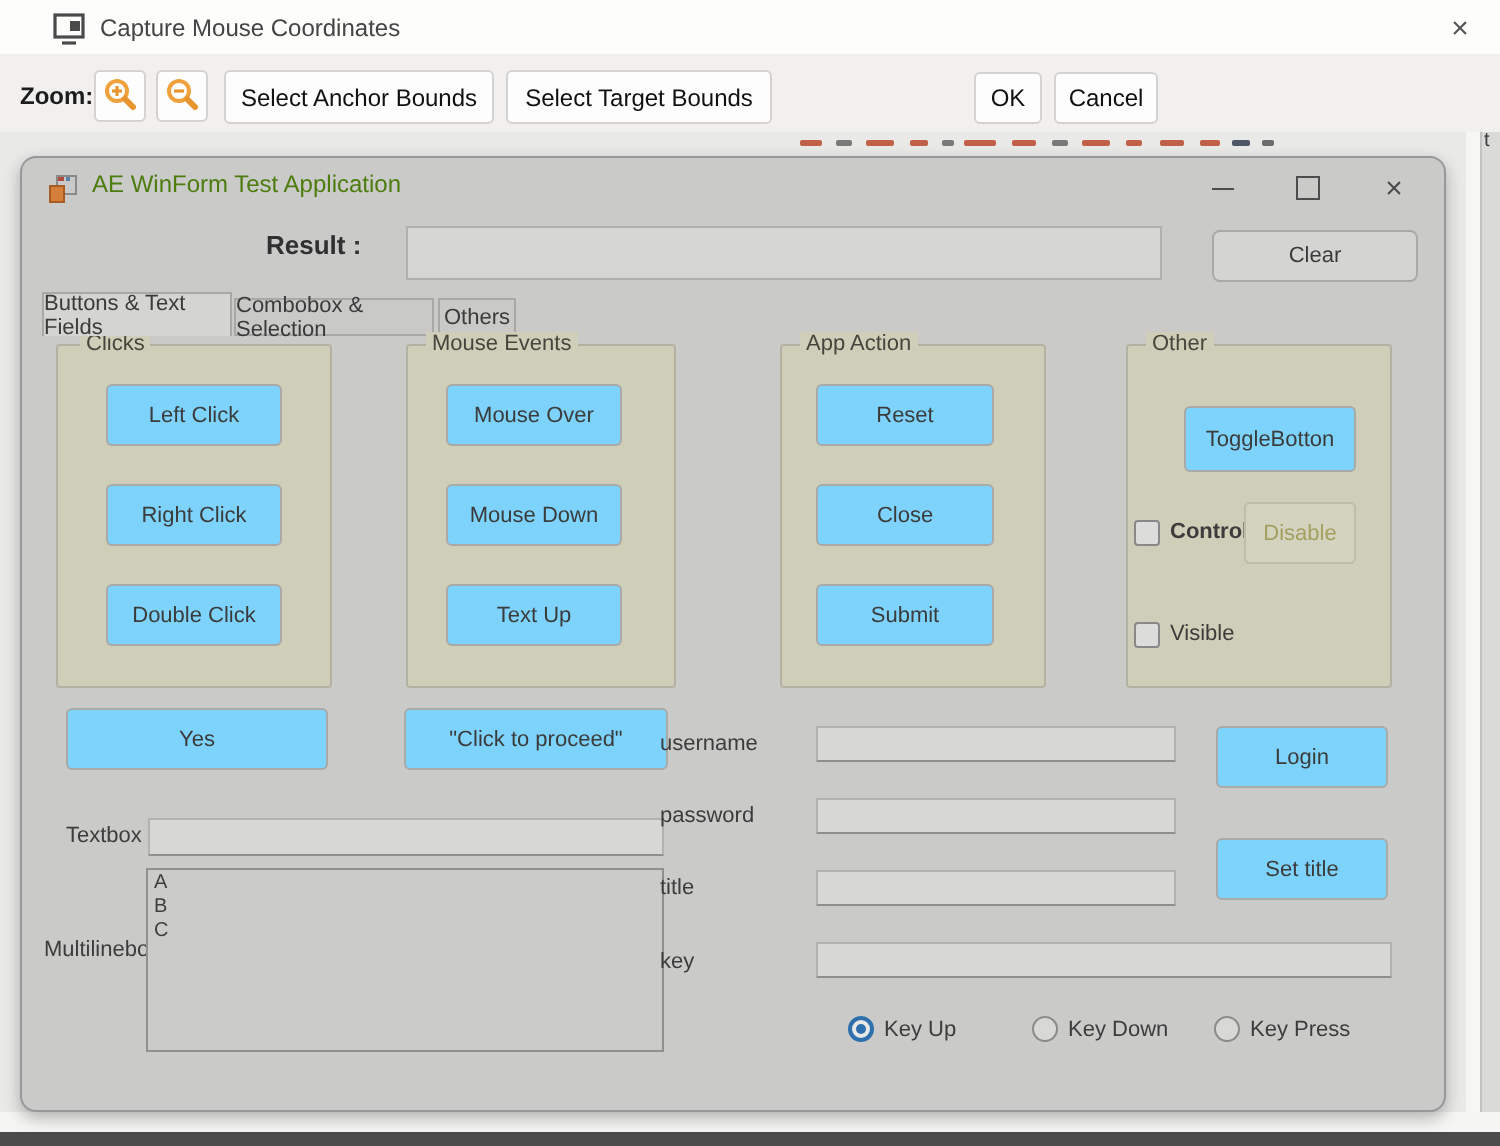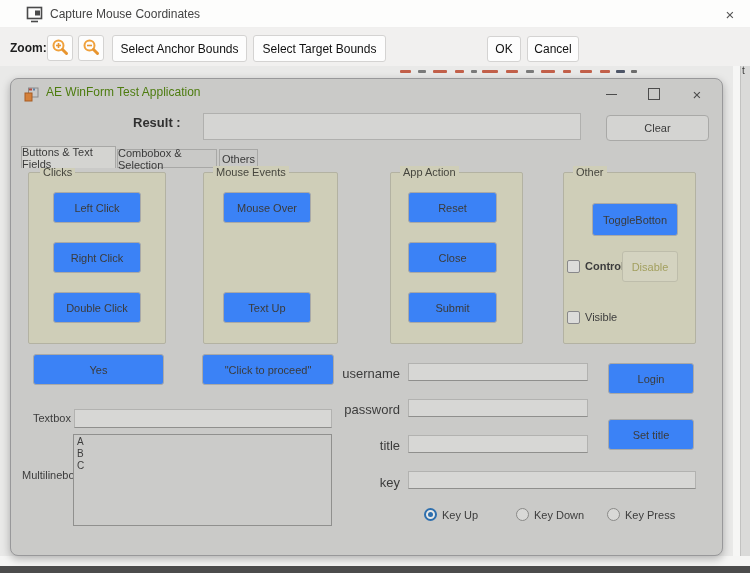--- a/index.html
+++ b/index.html
@@ -40,27 +40,27 @@
           font-family:"Liberation Sans",sans-serif;font-size:11px;color:#333;padding:0 4px;outline:none;}
   .wbtn{background:#d4d4d2;border:1px solid #a9a9a7;border-radius:3px;display:flex;align-items:center;
         justify-content:center;font-size:11px;color:#3b3b3b;cursor:default;}
 
   .tab{border:1px solid #a8a8a6;background:#c9c9c7;display:flex;align-items:center;justify-content:center;
        font-size:11px;color:#3a3a3a;cursor:default;}
   .tab.active{background:#d4d4d1;border-bottom:none;z-index:2;}
 
   .grp{background:#cfceb8;border:1px solid #b3b2a2;border-radius:2px;}
   .grp-title{font-size:11px;color:#46463e;background:#cfceb8;padding:0 3px;}
-  .gbtn{background:#3b82f6;border:1px solid #a9a9a7;border-radius:3px;display:flex;align-items:center;
+  .gbtn{background:#7dd3fc;border:1px solid #a9a9a7;border-radius:3px;display:flex;align-items:center;
         justify-content:center;font-size:11px;color:#3b3b3b;cursor:default;}
   .gbtn.disabled{background:#d4d3c0;border-color:#bebdab;color:#a3a05f;}
 
   .chk{width:13px;height:13px;background:#dcdcda;border:1px solid #88888a;border-radius:2px;}
   .lbl{font-size:11px;color:#3c3c3c;}
-  .lbl-r{font-size:13px;color:#3c3c3c;text-align:right;}
+  .lbl-r{font-size:11px;color:#3c3c3c;}
 
   .radio{width:13px;height:13px;border-radius:50%;background:#d8d8d6;border:1px solid #8a8a88;}
   .radio.sel{border:2px solid #2e6fae;background:#e8e8e6;display:flex;align-items:center;justify-content:center;}
   .radio.sel::after{content:"";width:5px;height:5px;border-radius:50%;background:#2e6fae;}
 
   textarea.multi{background:#cbcbc9;border:1px solid #90908e;font-family:"Liberation Sans",sans-serif;
                  font-size:10px;line-height:1.2;color:#3e3e3e;padding:1px 3px;resize:none;outline:none;}
 </style>
 </head>
 <body>
@@ -161,20 +161,21 @@
 
   <div class="abs grp" style="left:28px;top:172px;width:138px;height:172px;"></div>
   <span class="abs grp-title" style="left:40px;top:166px;">Clicks</span>
   <div class="abs gbtn" style="left:53px;top:192px;width:88px;height:31px;">Left Click</div>
   <div class="abs gbtn" style="left:53px;top:242px;width:88px;height:31px;">Right Click</div>
   <div class="abs gbtn" style="left:53px;top:292px;width:88px;height:31px;">Double Click</div>
 
   <div class="abs grp" style="left:203px;top:172px;width:135px;height:172px;"></div>
   <span class="abs grp-title" style="left:213px;top:166px;">Mouse Events</span>
   <div class="abs gbtn" style="left:223px;top:192px;width:88px;height:31px;">Mouse Over</div>
+  <div class="abs gbtn" style="left:223px;top:242px;width:88px;height:31px;">Mouse Down</div>
   <div class="abs gbtn" style="left:223px;top:292px;width:88px;height:31px;">Text Up</div>
 
   <div class="abs grp" style="left:390px;top:172px;width:133px;height:172px;"></div>
   <span class="abs grp-title" style="left:400px;top:166px;">App Action</span>
   <div class="abs gbtn" style="left:408px;top:192px;width:89px;height:31px;">Reset</div>
   <div class="abs gbtn" style="left:408px;top:242px;width:89px;height:31px;">Close</div>
   <div class="abs gbtn" style="left:408px;top:292px;width:89px;height:31px;">Submit</div>
 
   <div class="abs grp" style="left:563px;top:172px;width:133px;height:172px;"></div>
   <span class="abs grp-title" style="left:573px;top:166px;">Other</span>

